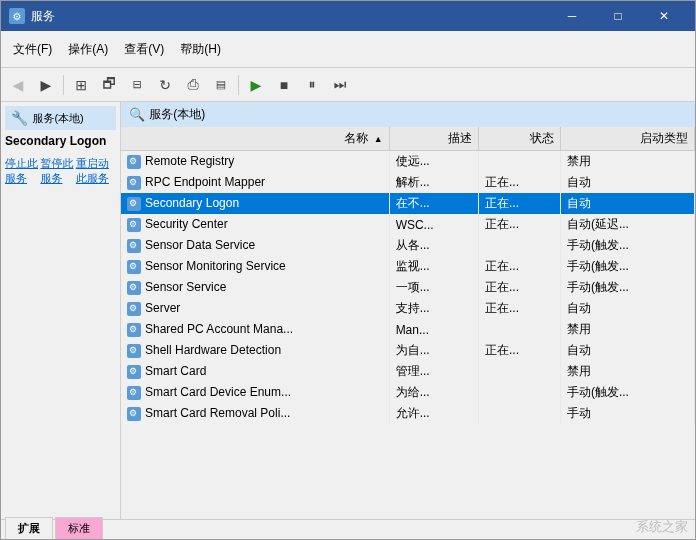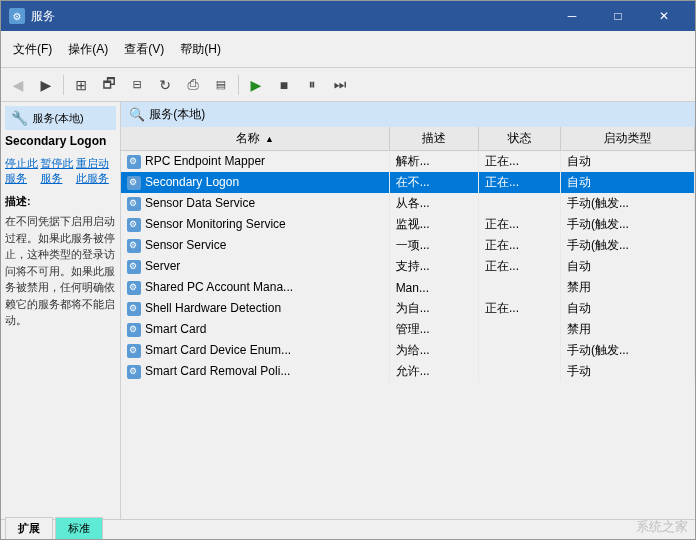--- a/index.html
+++ b/index.html
@@ -189,21 +189,21 @@
     table {
       width: 100%;
       border-collapse: collapse;
       font-size: 12px;
     }
     thead th {
       background: #e8e8e8;
       border-bottom: 1px solid #ccc;
       border-right: 1px solid #ccc;
       padding: 3px 6px;
-      text-align: center;
+      text-align: right;
       font-weight: normal;
       white-space: nowrap;
       cursor: pointer;
       user-select: none;
       position: sticky;
       top: 0;
       z-index: 1;
     }
     tbody tr {
       cursor: default;
@@ -250,21 +250,21 @@
       background: #f0f0f0;
       height: 20px;
       display: flex;
       align-items: flex-end;
       padding: 0 4px;
     }
     .tab {
       padding: 3px 12px;
       border: 1px solid #ccc;
       border-bottom: none;
-      background: #5eead4;
+      background: #f9a8d4;
       cursor: pointer;
       font-size: 11px;
       margin-right: 2px;
     }
     .tab.active {
       background: #f0f0f0;
       font-weight: bold;
     }
 
     
@@ -328,24 +328,20 @@
     <div class="left-panel">
       <div class="left-panel-header">
         <span class="icon">🔧</span>
         <span>服务(本地)</span>
       </div>
       <div class="service-name">Secondary Logon</div>
       <div class="action-links">
         <a class="action-link">停止此服务</a>
         <a class="action-link">暂停此服务</a>
         <a class="action-link">重启动此服务</a>
-      </div>
-      <div class="desc-section">
-        <div class="desc-title">描述:</div>
-        <div class="desc-text">在不同凭据下启用启动过程。如果此服务被停止，这种类型的登录访问将不可用。如果此服务被禁用，任何明确依赖它的服务都将不能启动。</div>
       </div>
     </div>
 
     <div class="right-panel">
       <div class="right-header">
         <span style="font-size:13px">🔍</span>
         <span>服务(本地)</span>
       </div>
       <div class="table-container">
         <table>
@@ -354,31 +350,43 @@
               <th class="col-name">
                 <span>名称</span>
                 <span class="sort-arrow">▲</span>
               </th>
               <th class="col-desc">描述</th>
               <th class="col-status">状态</th>
               <th class="col-startup">启动类型</th>
             </tr>
           </thead>
           <tbody id="services-tbody">
+          <tr>
+                <td class="col-name"><span class="row-icon"></span>Remote Registry</td>
+                <td class="col-desc">使远...</td>
+                <td class="col-status"></td>
+                <td class="col-startup">禁用</td>
+              </tr>
               <tr>
                 <td class="col-name"><span class="row-icon"></span>RPC Endpoint Mapper</td>
                 <td class="col-desc">解析...</td>
                 <td class="col-status">正在...</td>
                 <td class="col-startup">自动</td>
               </tr>
               <tr class="selected">
                 <td class="col-name"><span class="row-icon"></span>Secondary Logon</td>
                 <td class="col-desc">在不...</td>
                 <td class="col-status">正在...</td>
                 <td class="col-startup">自动</td>
+              </tr>
+              <tr>
+                <td class="col-name"><span class="row-icon"></span>Security Center</td>
+                <td class="col-desc">WSC...</td>
+                <td class="col-status">正在...</td>
+                <td class="col-startup">自动(延迟...</td>
               </tr>
               <tr>
                 <td class="col-name"><span class="row-icon"></span>Sensor Data Service</td>
                 <td class="col-desc">从各...</td>
                 <td class="col-status"></td>
                 <td class="col-startup">手动(触发...</td>
               </tr>
               <tr>
                 <td class="col-name"><span class="row-icon"></span>Sensor Monitoring Service</td>
                 <td class="col-desc">监视...</td>

